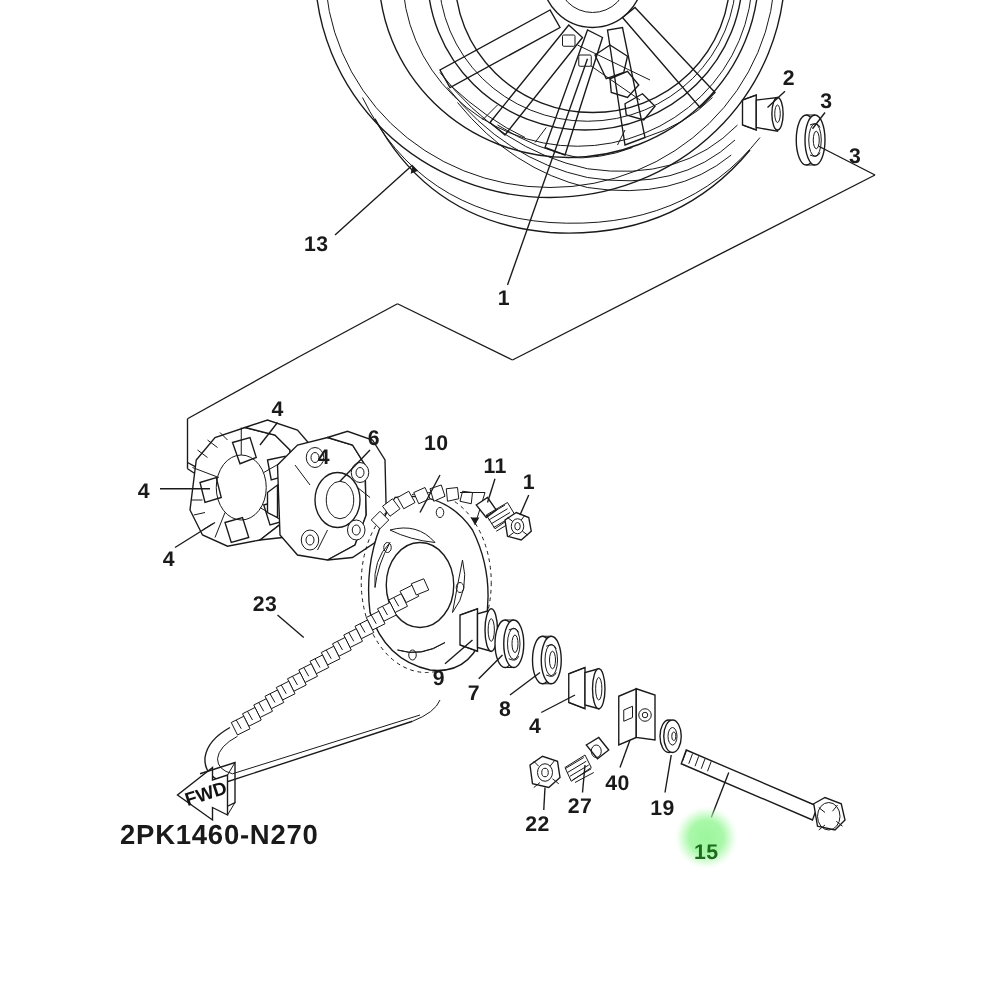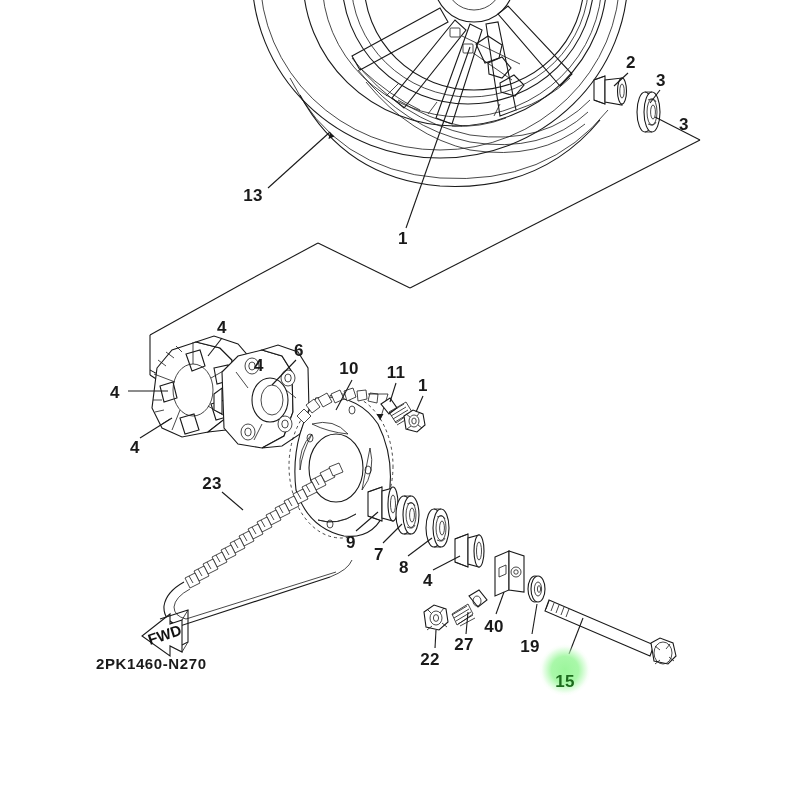--- a/index.html
+++ b/index.html
@@ -58,21 +58,21 @@
                 rgba(150,245,150,0.95) 0%,
                 rgba(160,247,160,0.9) 52%,
                 rgba(185,250,185,0.55) 74%,
                 rgba(210,252,210,0.15) 90%,
                 rgba(255,255,255,0) 100%);
     pointer-events: auto;
   }
   .partnum {
     position: absolute;
     font-family: "Liberation Sans", sans-serif;
-    font-size: 15px;
+    font-size: 22px;
     font-weight: 700;
     color: #1a1a1a;
     letter-spacing: 0.6px;
     white-space: nowrap;
   }
   .fwd-text {
     font-family: "Liberation Sans", sans-serif;
     font-size: 15px;
     font-weight: 700;
     fill: #111;
@@ -528,21 +528,21 @@
     <span class="callout" style="left:631px; top:63px;">2</span>
     <span class="callout" style="left:661px; top:81px;">3</span>
     <span class="callout" style="left:684px; top:125px;">3</span>
     <span class="callout" style="left:253px; top:196px;">13</span>
     <span class="callout" style="left:403px; top:239px;">1</span>
     <span class="callout" style="left:222px; top:328px;">4</span>
     <span class="callout" style="left:259px; top:366px;">4</span>
     <span class="callout" style="left:115px; top:393px;">4</span>
     <span class="callout" style="left:135px; top:448px;">4</span>
     <span class="callout" style="left:299px; top:351px;">6</span>
-    <span class="callout" style="left:349px; top:369px;">10</span>
+    <span class="callout" style="left:349px; top:355px;">10</span>
     <span class="callout" style="left:396px; top:373px;">11</span>
     <span class="callout" style="left:423px; top:386px;">1</span>
     <span class="callout" style="left:212px; top:484px;">23</span>
     <span class="callout" style="left:351px; top:543px;">9</span>
     <span class="callout" style="left:379px; top:555px;">7</span>
     <span class="callout" style="left:404px; top:568px;">8</span>
     <span class="callout" style="left:428px; top:581px;">4</span>
     <span class="callout" style="left:430px; top:660px;text-align:center;">22</span>
     <span class="callout" style="left:464px; top:645px;">27</span>
     <span class="callout" style="left:494px; top:627px;">40</span>

